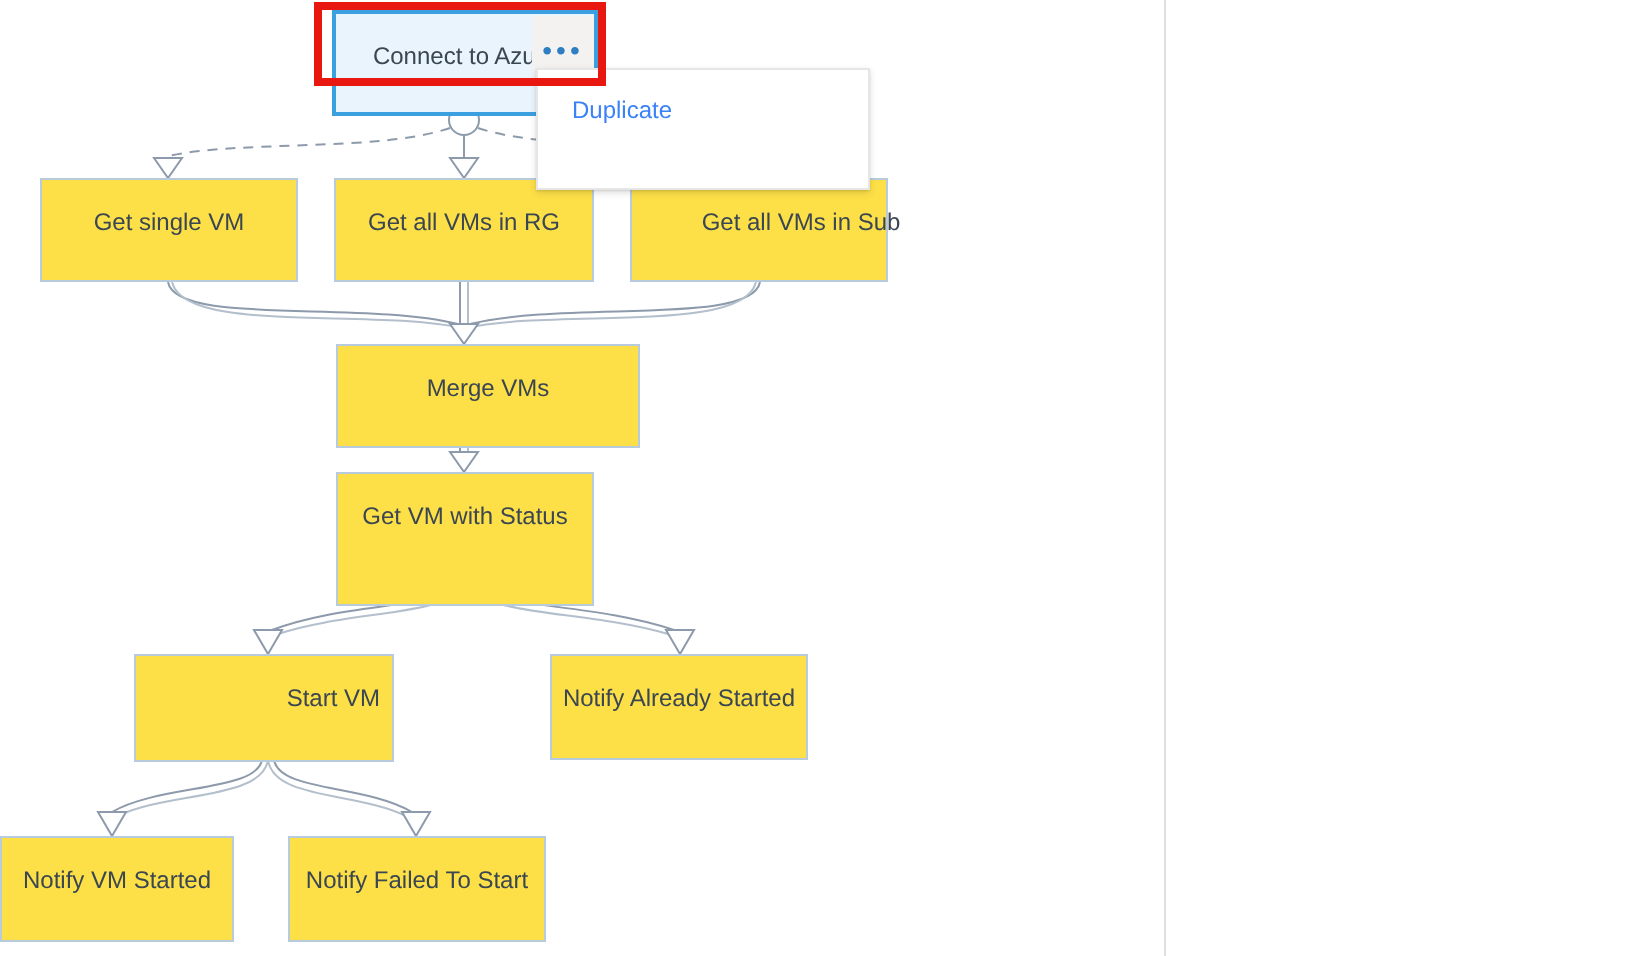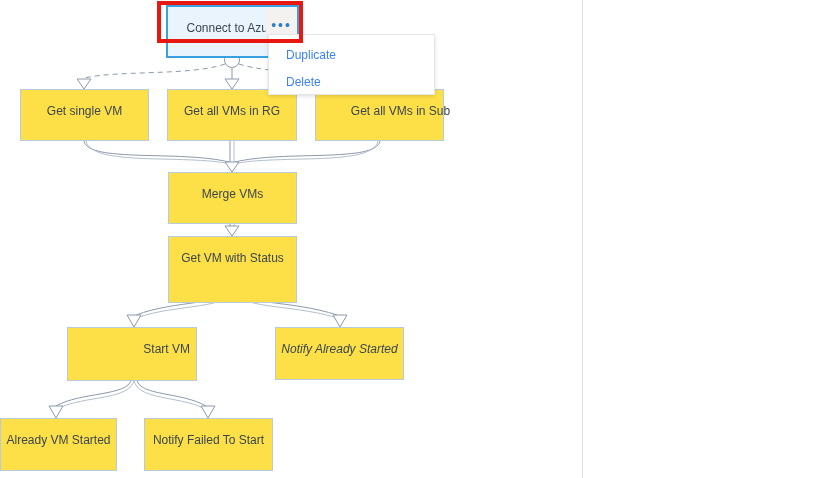--- a/index.html
+++ b/index.html
@@ -152,49 +152,48 @@
         </div>
         <div class="node" style="left: 20px; top: 89px; width: 129px; height: 52px;">
           <span class="nlabel">Get single VM</span>
         </div>
         <div class="node" style="left: 167px; top: 89px; width: 130px; height: 52px; text-align: center;">
           <span class="nlabel">Get all VMs in RG</span>
         </div>
         <div class="node" style="left: 315px; top: 89px; width: 129px; height: 52px; padding-left: 42px;">
           <span class="nlabel">Get all VMs in Sub</span>
         </div>
-        <div class="node" style="left: 168px; top: 172px; width: 129px; height: 52px;">
+        <div class="node" style="left: 168px; top: 172px; width: 152px; height: 52px;">
           <span class="nlabel">Merge VMs</span>
         </div>
         <div class="node" style="left: 168px; top: 236px; width: 129px; height: 67px;">
           <span class="nlabel">Get VM with Status</span>
         </div>
         <div class="node" style="left: 67px; top: 327px; width: 130px; height: 54px; justify-content: flex-end;">
           <span class="nlabel">Start VM</span>
         </div>
-        <div class="node" style="left: 275px; top: 327px; width: 129px; height: 53px; font-style: italic;">
+        <div class="node" style="left: 275px; top: 327px; width: 129px; height: 53px;">
           <span class="nlabel">Notify Already Started</span>
         </div>
         <div class="node" style="left: 0px; top: 418px; width: 117px; height: 53px;">
-          <span class="nlabel">Already VM Started</span>
+          <span class="nlabel">Notify VM Started</span>
         </div>
         <div class="node" style="left: 144px; top: 418px; width: 129px; height: 53px;">
           <span class="nlabel">Notify Failed To Start</span>
         </div>
       </div>
 
     <button id="ellipsis-btn" style="left: 266px; top: 8px;">
       <span class="dots">•••</span>
     </button>
 
     <div id="red-highlight"></div>
 
     <div id="context-menu">
       <div class="mi">Duplicate</div>
-      <div class="mi">Delete</div>
     </div>
   </div>
 
   <div id="divider"></div>
   <div id="scroll-track">
     
   </div>
 
   <div id="panel">
 

